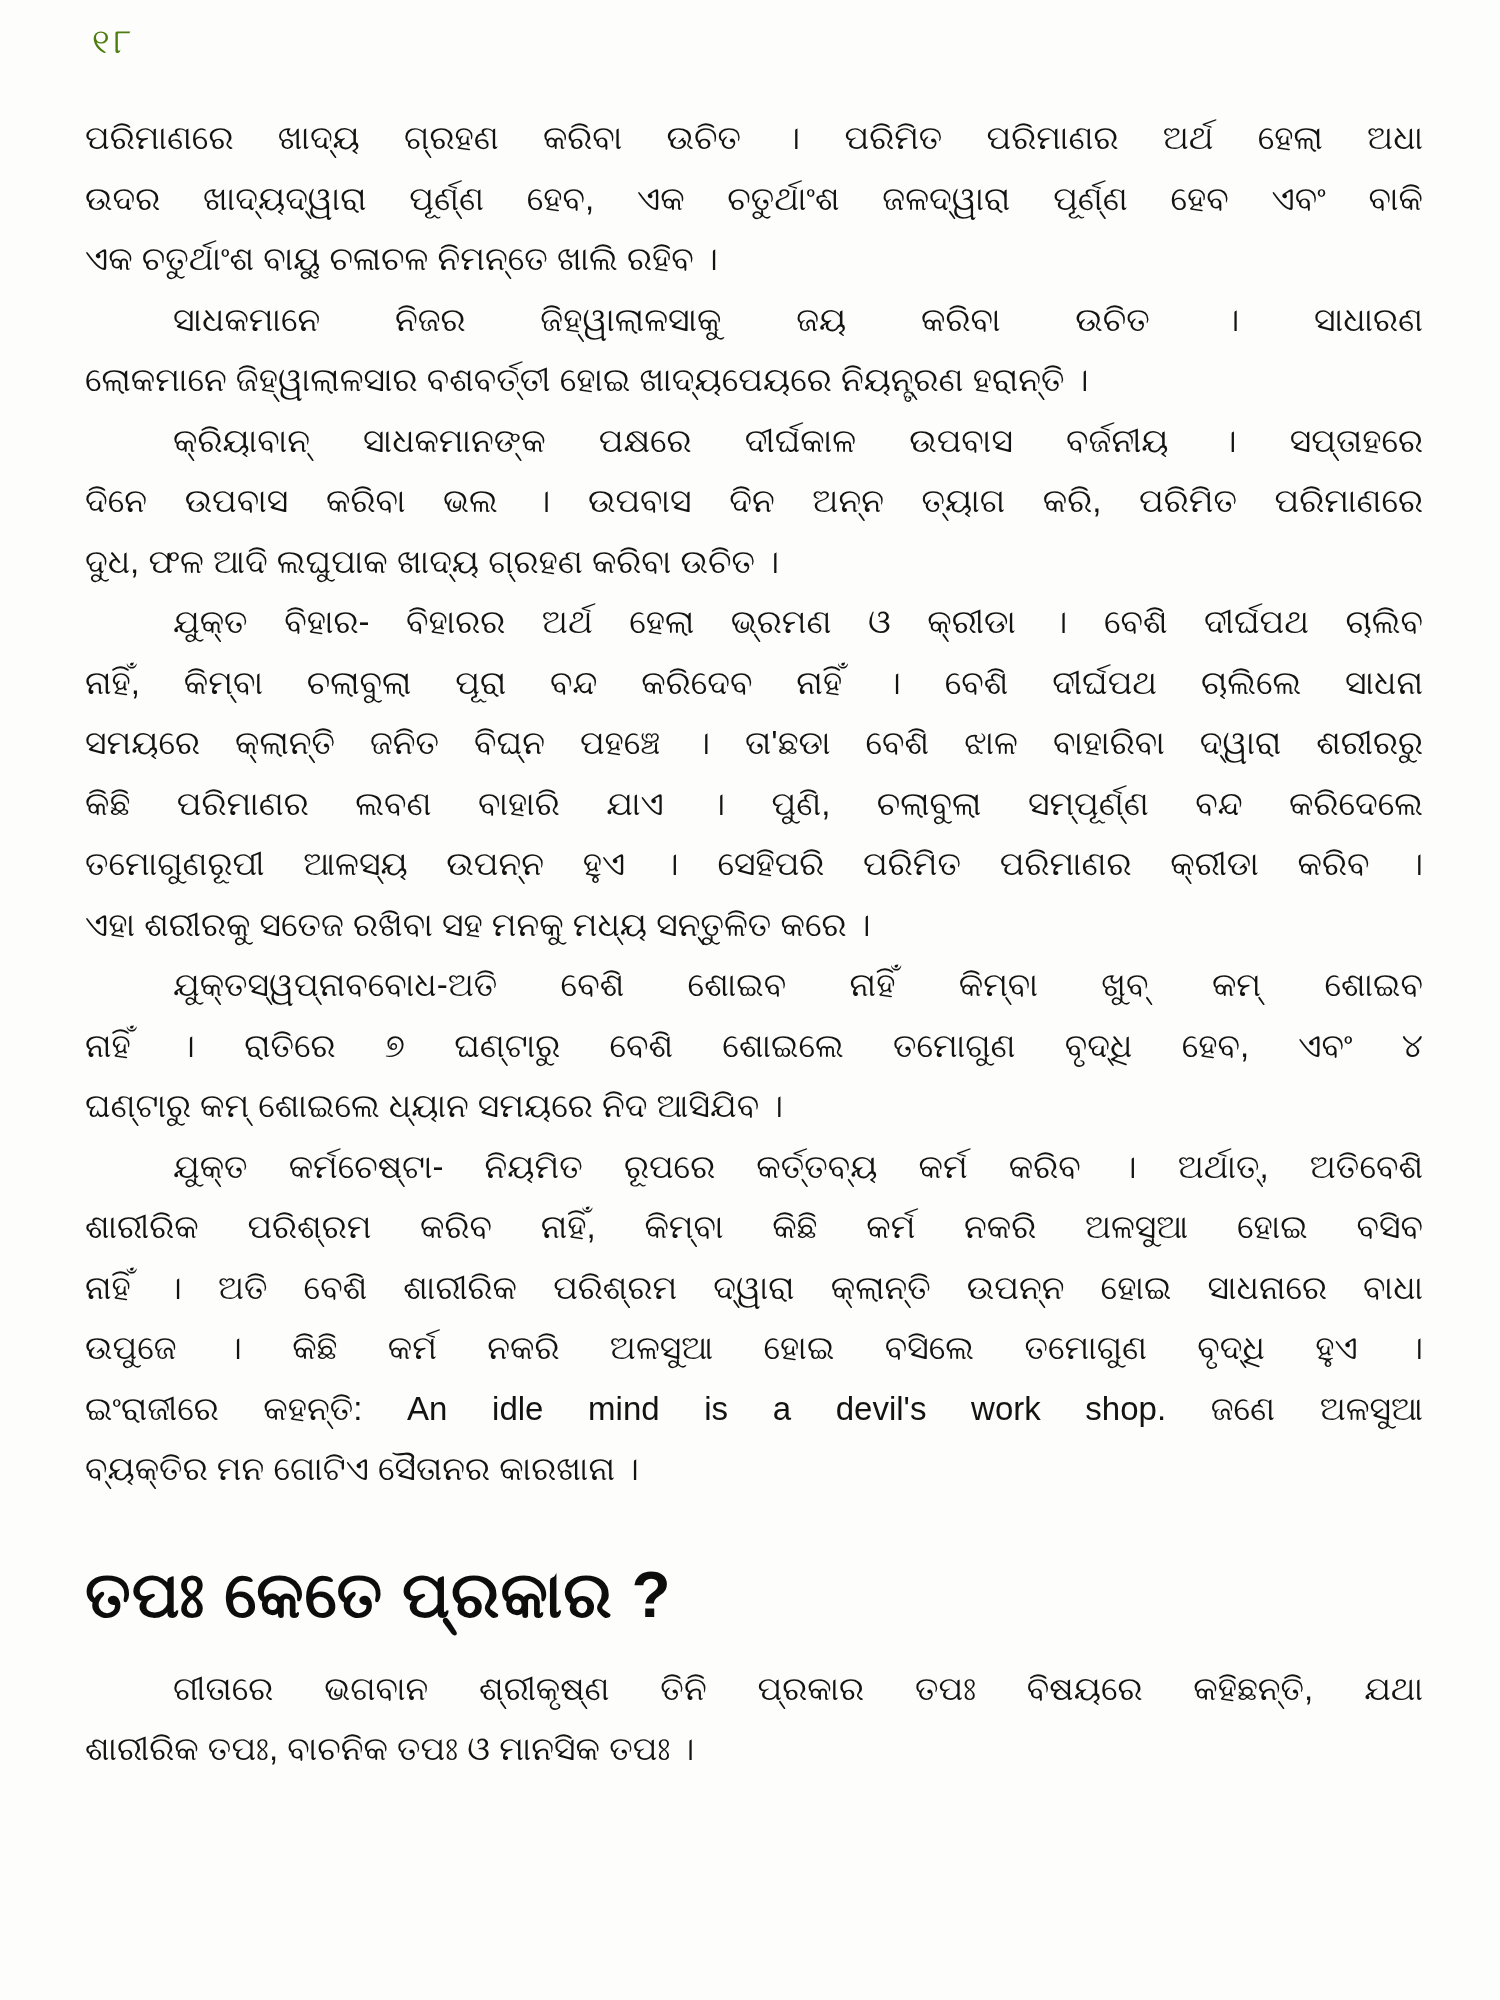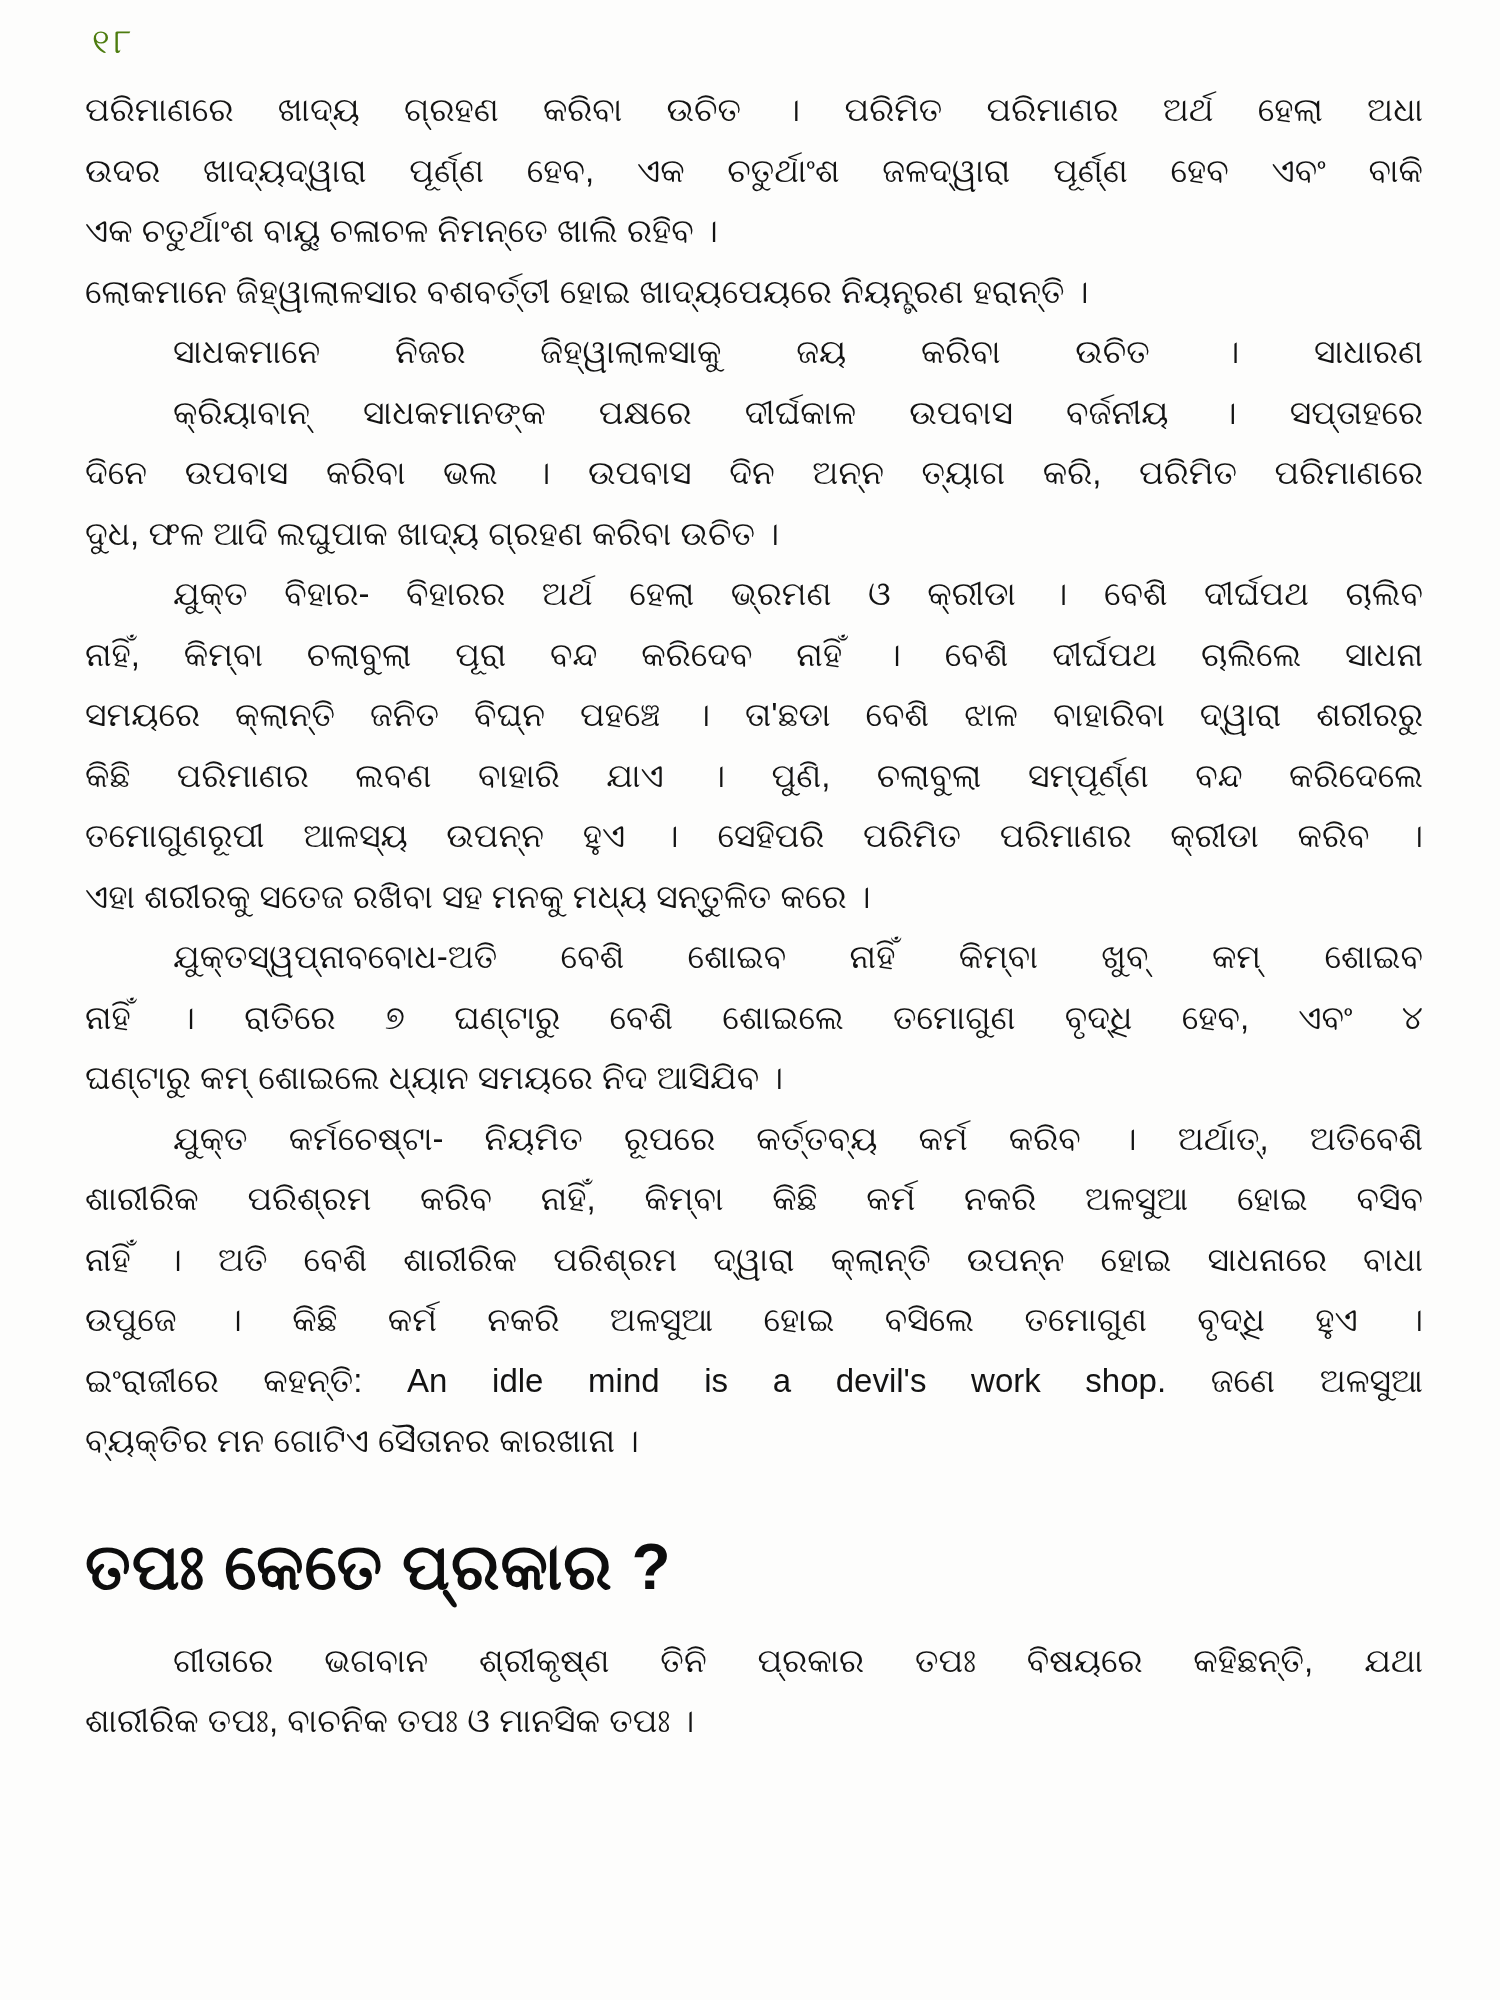--- a/index.html
+++ b/index.html
@@ -21,21 +21,21 @@
   .page-number {
     position: absolute;
     top: 22px;
     left: 92px;
     font-size: 34px;
     letter-spacing: 4px;
     color: #4d7c0f;
   }
   .content {
     position: absolute;
-    top: 80px;
+    top: 108px;
     left: 85px;
     width: 1338px;
   }
   .paragraph {
     margin: 0;
   }
   .line {
     font-size: 33px;
     line-height: 60.5px;
     text-align: justify;
@@ -63,22 +63,22 @@
 
 <div class="page">
   <div class="page-number">୧୮</div>
   <div class="content">
       <div class="paragraph">
         <div class="line first">ପରିମାଣରେ ଖାଦ୍ୟ ଗ୍ରହଣ କରିବା ଉଚିତ । ପରିମିତ ପରିମାଣର ଅର୍ଥ ହେଲା ଅଧା</div>
         <div class="line">ଉଦର ଖାଦ୍ୟଦ୍ୱାରା ପୂର୍ଣ୍ଣ ହେବ, ଏକ ଚତୁର୍ଥାଂଶ ଜଳଦ୍ୱାରା ପୂର୍ଣ୍ଣ ହେବ ଏବଂ ବାକି</div>
         <div class="line last">ଏକ ଚତୁର୍ଥାଂଶ ବାୟୁ ଚଳାଚଳ ନିମନ୍ତେ ଖାଲି ରହିବ ।</div>
       </div>
       <div class="paragraph indent">
+        <div class="line first">ସାଧକମାନେ ନିଜର ଜିହ୍ୱାଲାଳସାକୁ ଜୟ କରିବା ଉଚିତ । ସାଧାରଣ</div>
         <div class="line last">ଲୋକମାନେ ଜିହ୍ୱାଲାଳସାର ବଶବର୍ତ୍ତୀ ହୋଇ ଖାଦ୍ୟପେୟରେ ନିୟନ୍ତ୍ରଣ ହରାନ୍ତି ।</div>
-        <div class="line first">ସାଧକମାନେ ନିଜର ଜିହ୍ୱାଲାଳସାକୁ ଜୟ କରିବା ଉଚିତ । ସାଧାରଣ</div>
       </div>
       <div class="paragraph indent">
         <div class="line first">କ୍ରିୟାବାନ୍ ସାଧକମାନଙ୍କ ପକ୍ଷରେ ଦୀର୍ଘକାଳ ଉପବାସ ବର୍ଜନୀୟ । ସପ୍ତାହରେ</div>
         <div class="line">ଦିନେ ଉପବାସ କରିବା ଭଲ । ଉପବାସ ଦିନ ଅନ୍ନ ତ୍ୟାଗ କରି, ପରିମିତ ପରିମାଣରେ</div>
         <div class="line last">ଦୁଧ, ଫଳ ଆଦି ଲଘୁପାକ ଖାଦ୍ୟ ଗ୍ରହଣ କରିବା ଉଚିତ ।</div>
       </div>
       <div class="paragraph indent">
         <div class="line first">ଯୁକ୍ତ ବିହାର- ବିହାରର ଅର୍ଥ ହେଲା ଭ୍ରମଣ ଓ କ୍ରୀଡା । ବେଶି ଦୀର୍ଘପଥ ଚାଲିବ</div>
         <div class="line">ନାହିଁ, କିମ୍ବା ଚଲାବୁଲା ପୂରା ବନ୍ଦ କରିଦେବ ନାହିଁ । ବେଶି ଦୀର୍ଘପଥ ଚାଲିଲେ ସାଧନା</div>
         <div class="line">ସମୟରେ କ୍ଲାନ୍ତି ଜନିତ ବିଘ୍ନ ପହଞ୍ଚେ । ତା'ଛଡା ବେଶି ଝାଳ ବାହାରିବା ଦ୍ୱାରା ଶରୀରରୁ</div>

